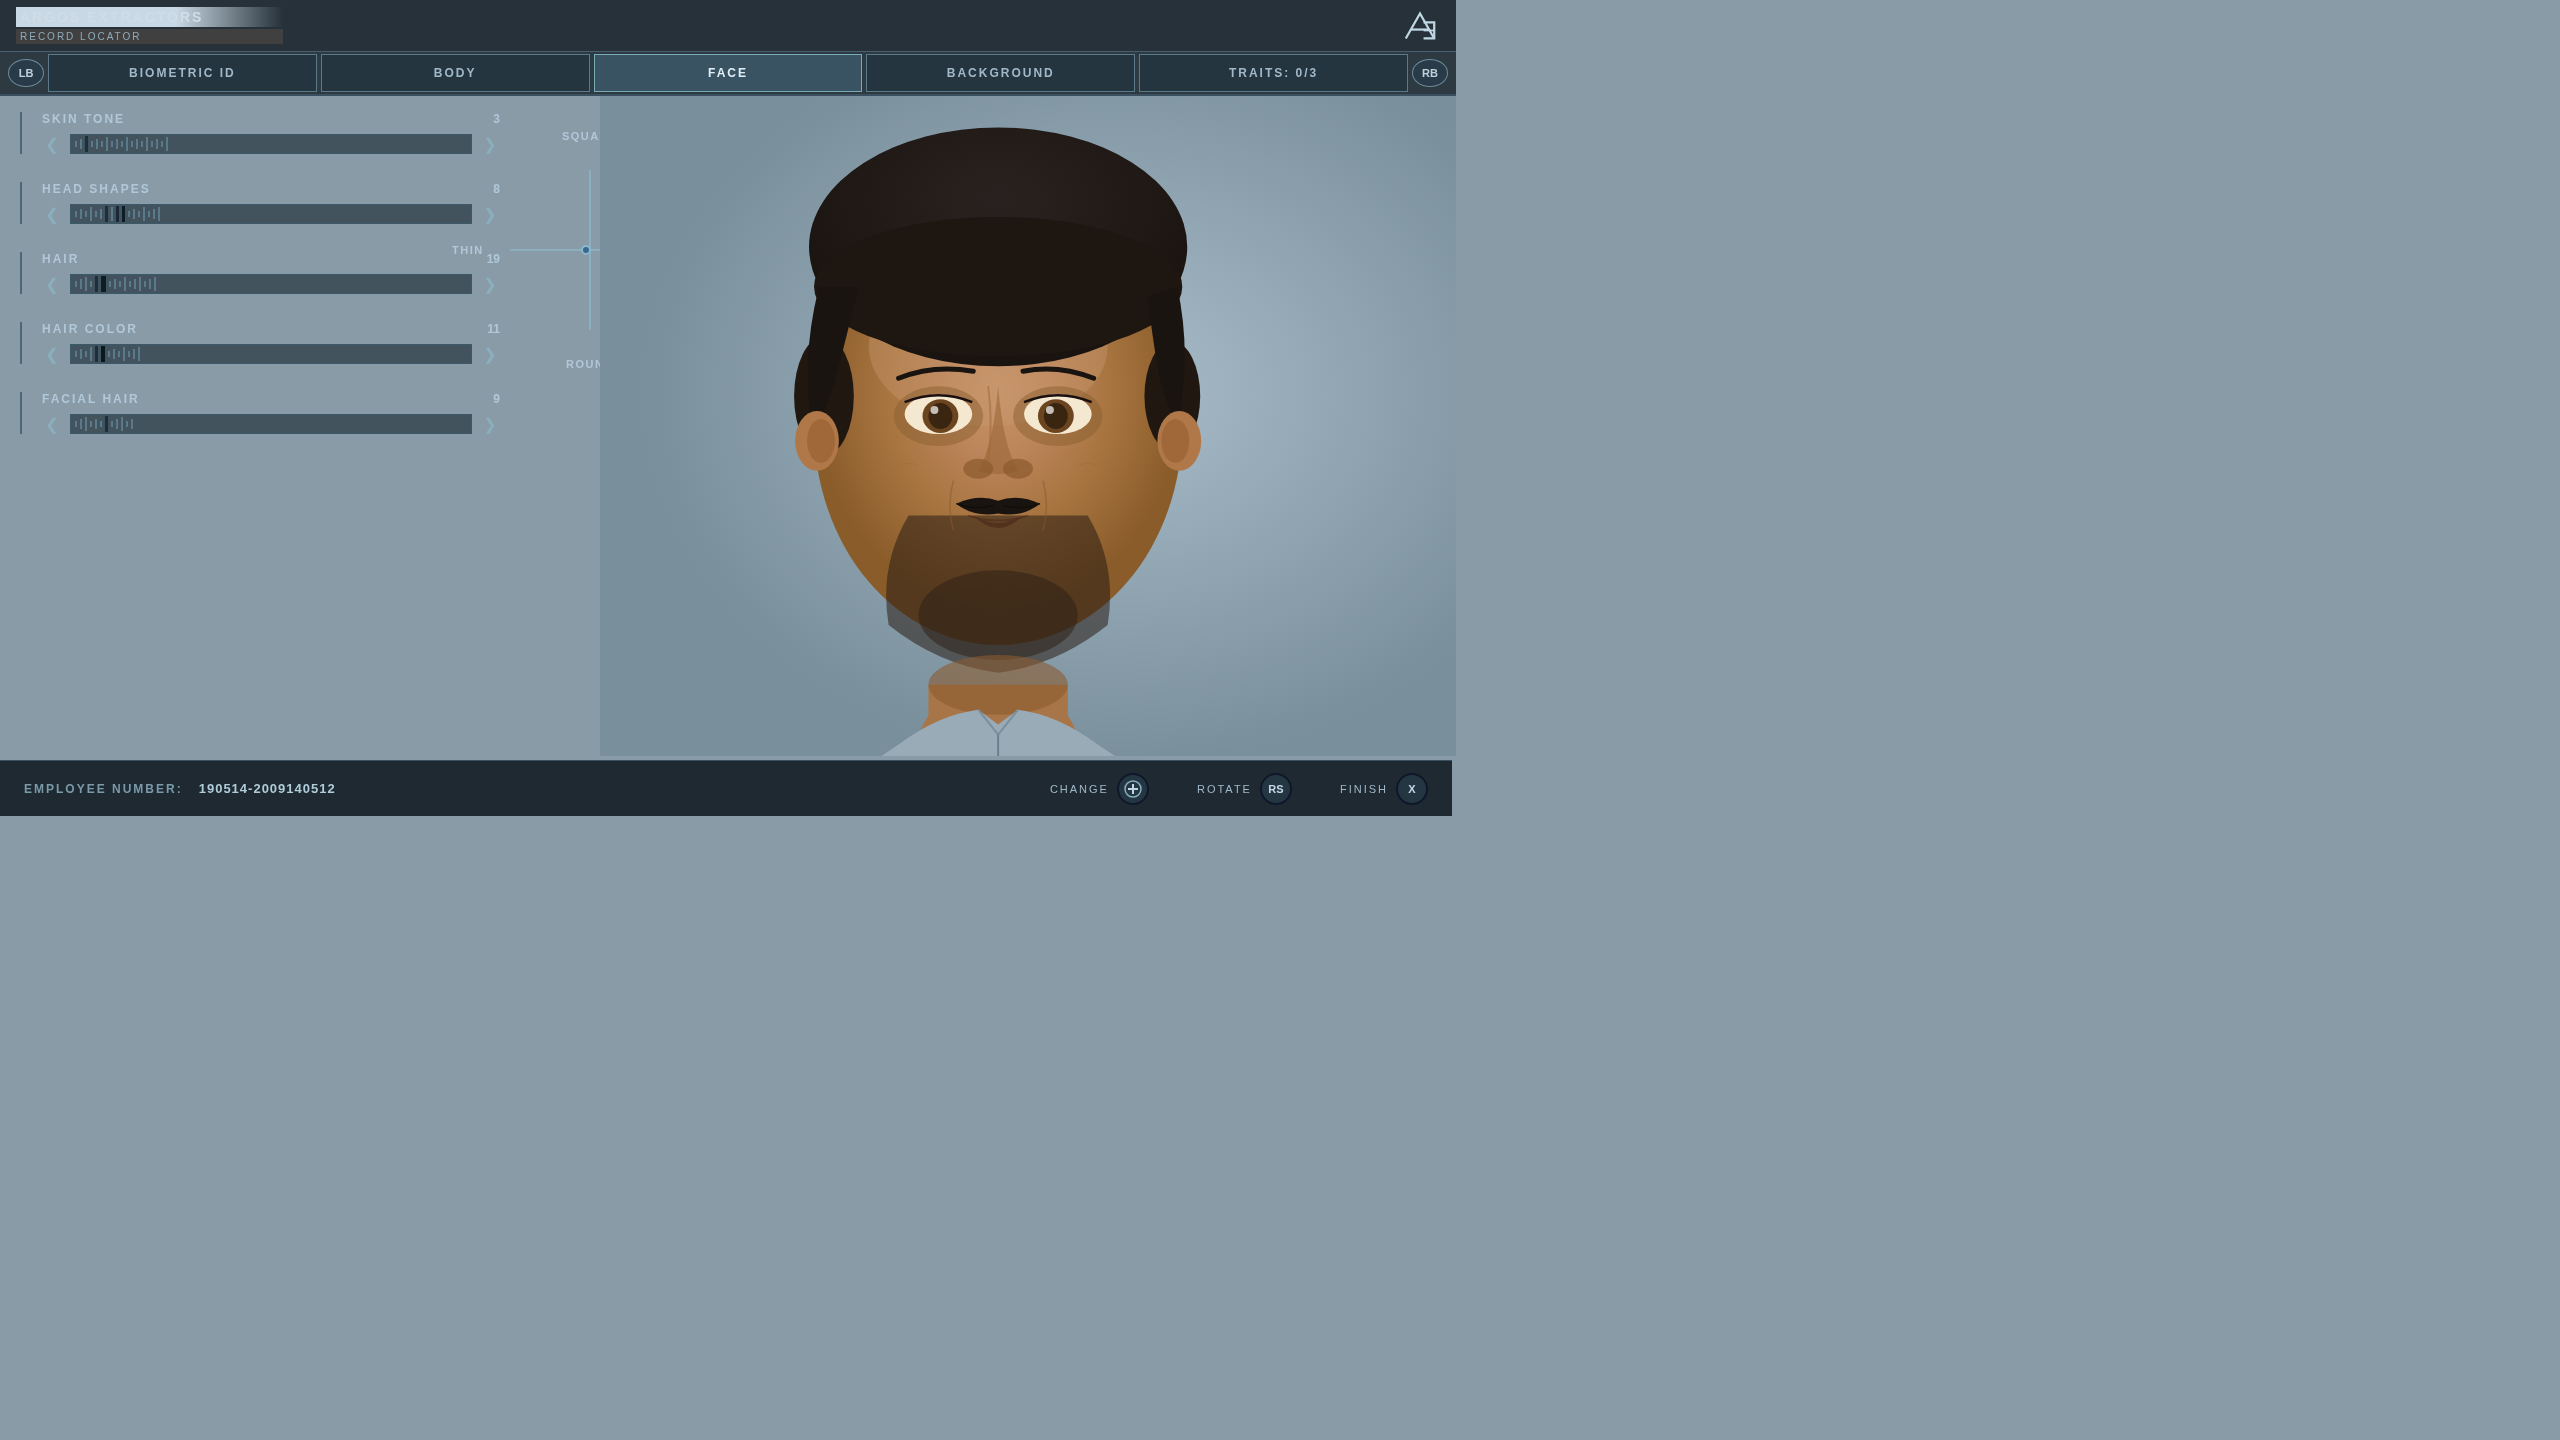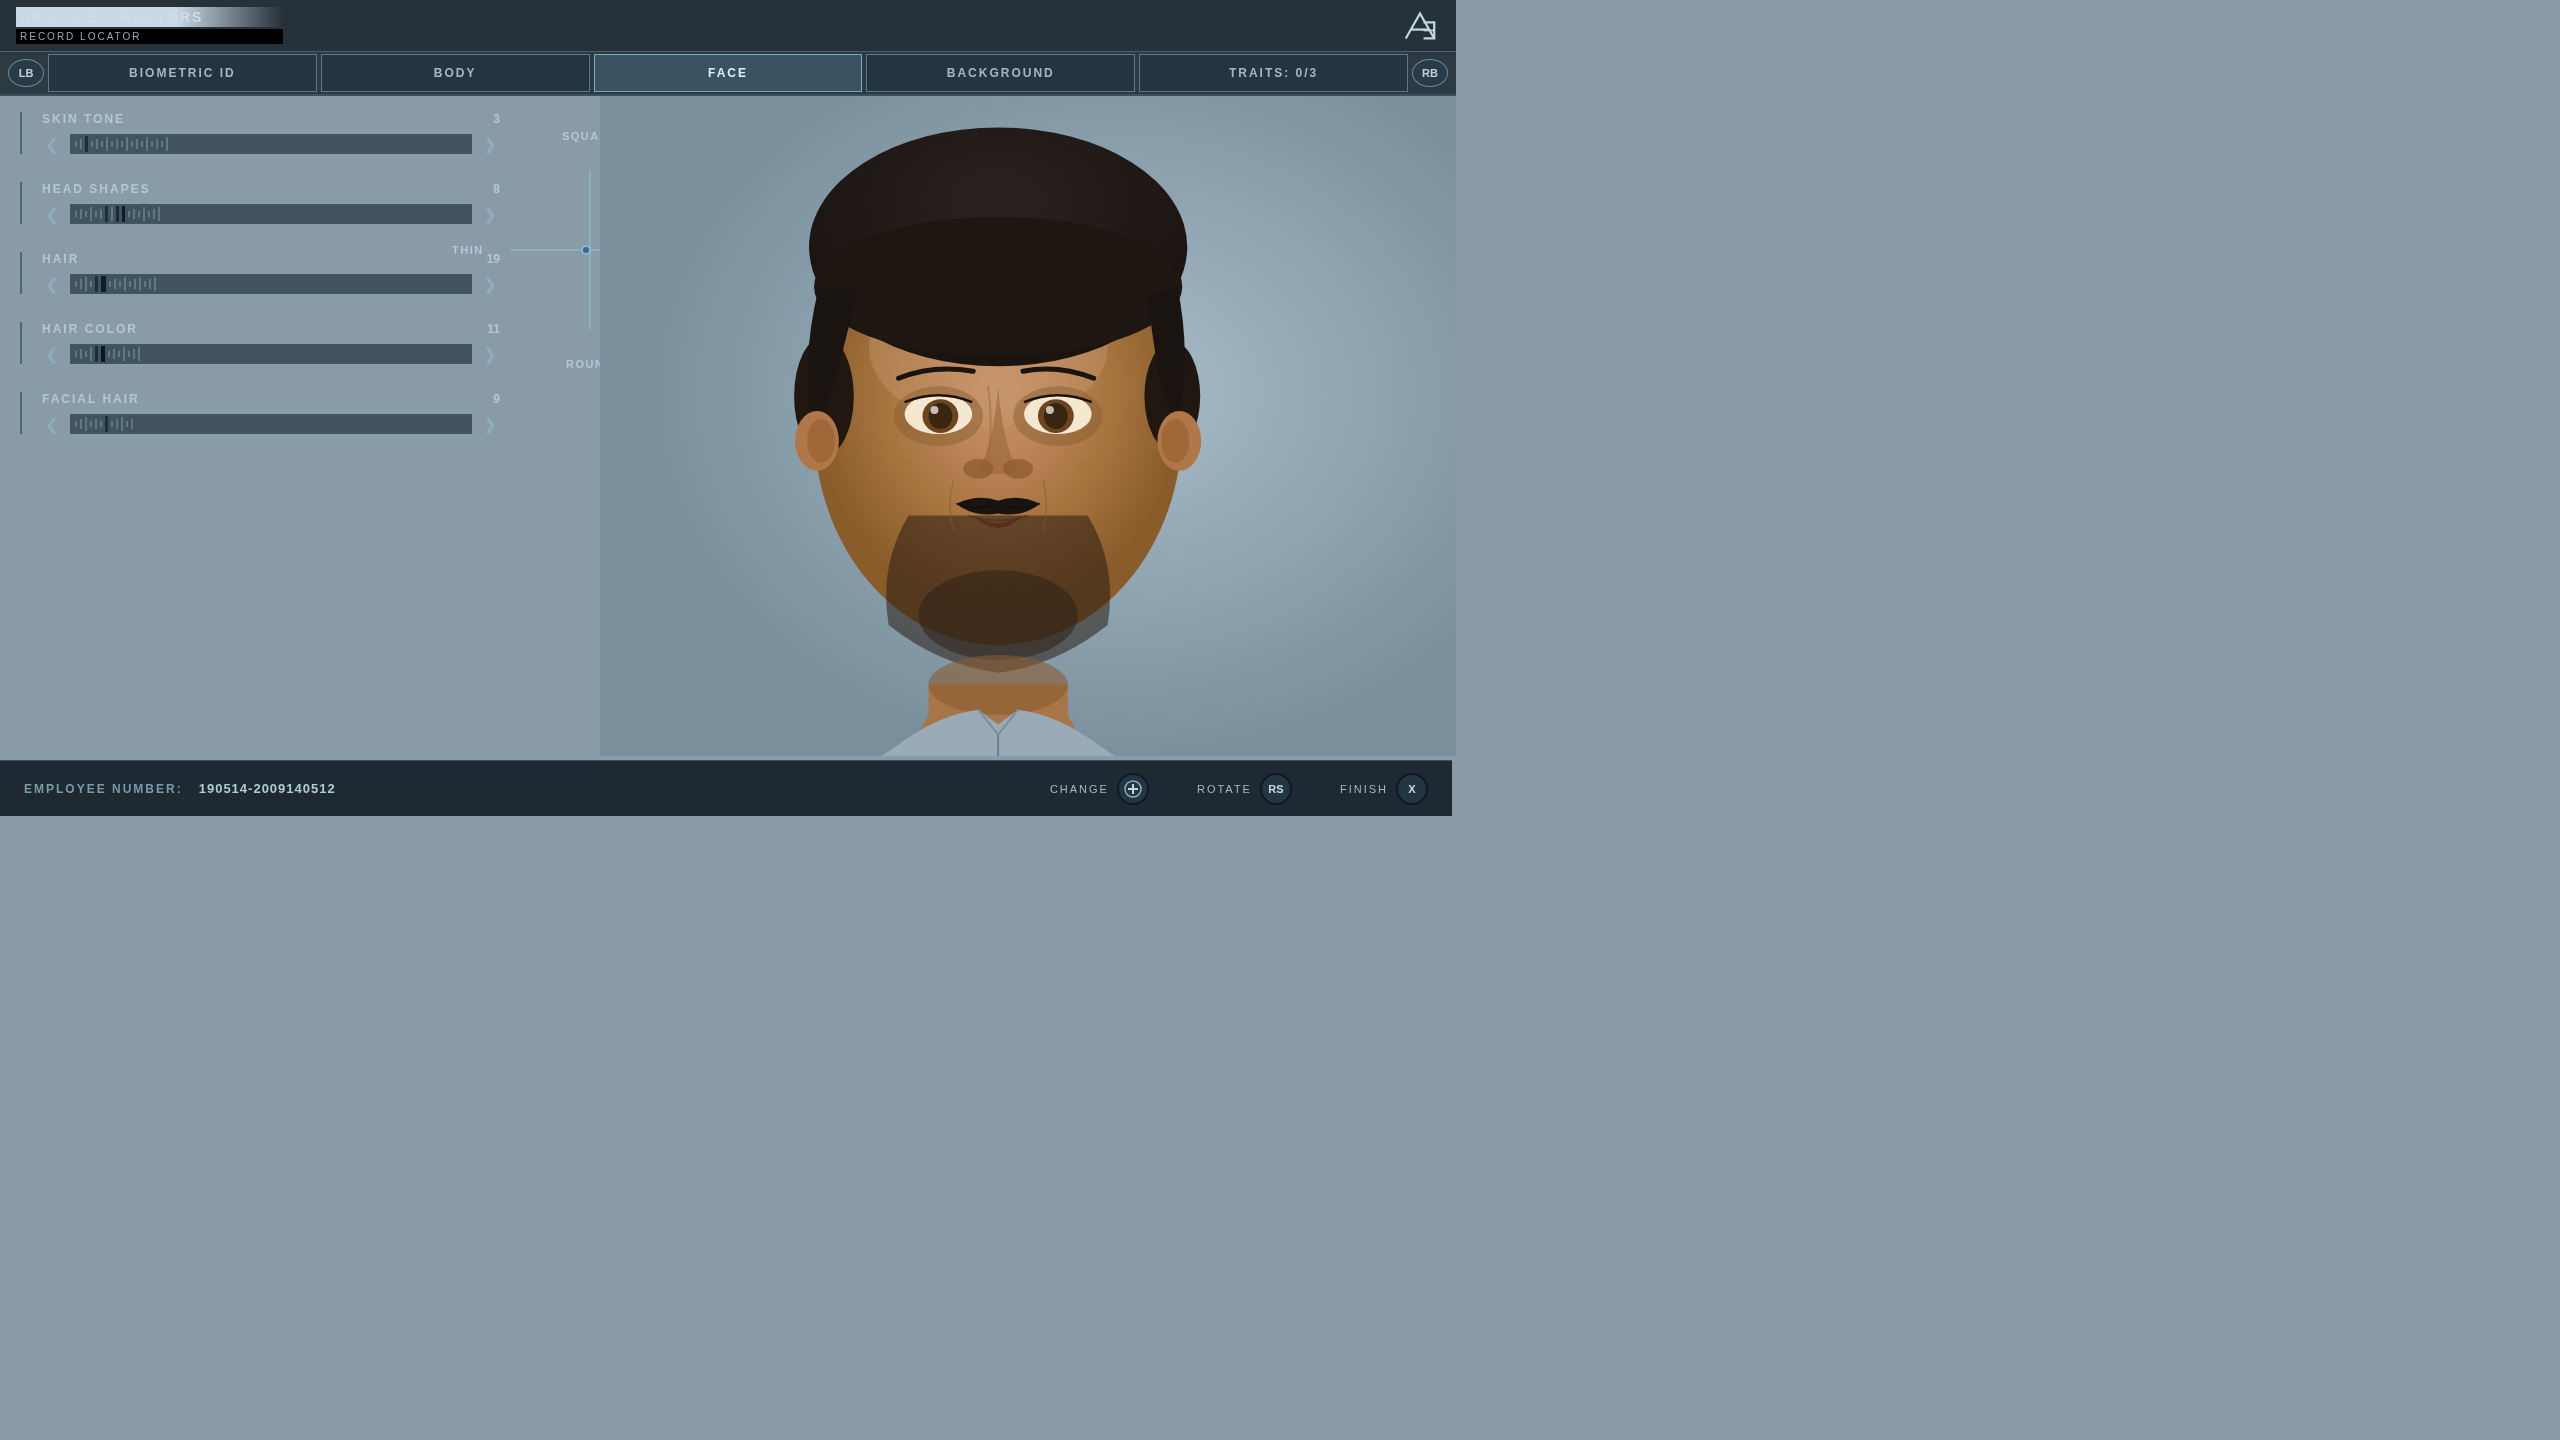--- a/index.html
+++ b/index.html
@@ -41,21 +41,21 @@
       text-transform: uppercase;
       background: linear-gradient(90deg, #c8d8e4 60%, transparent 100%);
       padding: 2px 80px 2px 4px;
     }
 
     .record-locator {
       color: #8faabb;
       font-size: 10px;
       letter-spacing: 2px;
       text-transform: uppercase;
-      background: #000000;
+      background: #404040;
       padding: 2px 120px 2px 4px;
       margin-top: 2px;
     }
 
     .ae-logo {
       position: absolute;
       right: 16px;
       top: 8px;
       width: 40px;
       height: 36px;

